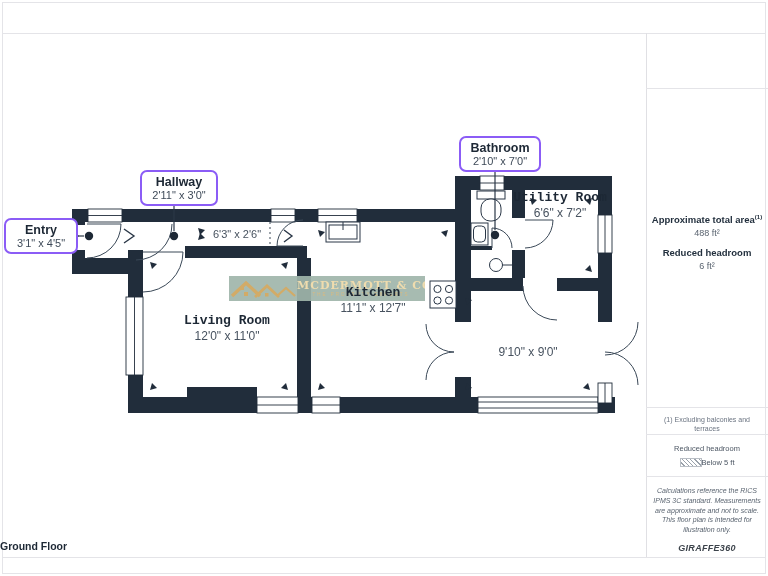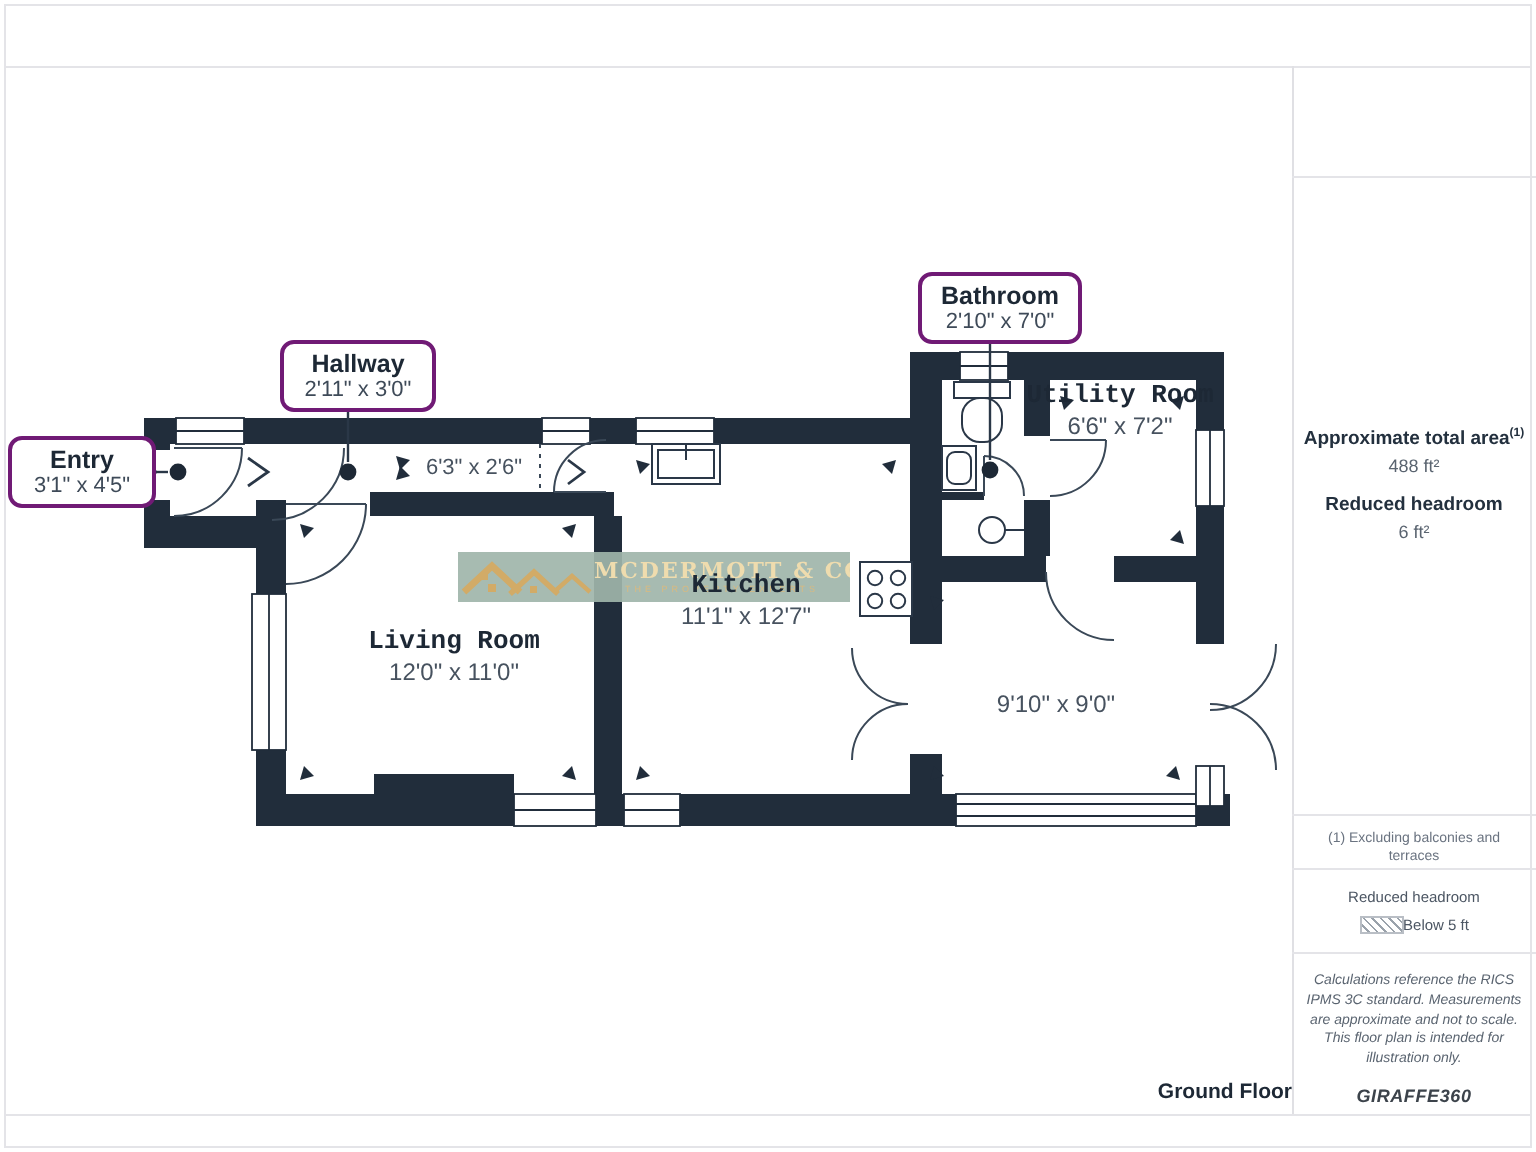--- a/index.html
+++ b/index.html
@@ -3,21 +3,21 @@
 <meta charset="utf-8">
 <style>
   html,body{margin:0;padding:0;background:#fff;}
   #canvas{position:relative;width:768px;height:576px;background:#ffffff;overflow:hidden;
           font-family:"Liberation Sans", sans-serif;color:#1d2835;}
   .frame{position:absolute;left:2px;top:2px;right:2px;bottom:2px;border:1px solid #e4e4e8;pointer-events:none;}
   .hline{position:absolute;height:1px;background:#e4e4e8;}
   .vline{position:absolute;width:1px;background:#e0e0e4;}
 
   
-  .callout{position:absolute;background:#fff;border:2px solid #701a75;border-radius:7px;
+  .callout{position:absolute;background:#fff;border:2px solid #8b5cf6;border-radius:7px;
            text-align:center;padding:3px 6px;z-index:30;}
   .c-name{font-weight:bold;font-size:12.5px;line-height:1.15;color:#1d2835;white-space:nowrap;}
   .c-dims{font-size:11px;color:#3e4a58;white-space:nowrap;}
   .roomlabel{position:absolute;text-align:center;z-index:25;}
   .r-name{font-weight:bold;font-size:13px;color:#1d2835;white-space:nowrap;font-family:Liberation Mono, monospace;}
   .r-dims{font-size:12px;color:#47525f;white-space:nowrap;margin-top:1px;}
   .r-dims-only{font-size:11px;color:#47525f;white-space:nowrap;}
 
   
   .watermark{position:absolute;left:229px;top:276px;width:196px;height:25px;z-index:20;
@@ -33,21 +33,21 @@
   .sb-title{font-weight:bold;font-size:9.5px;color:#23303e;}
   .sb-sup{font-size:6px;vertical-align:super;}
   .sb-value{font-size:9px;color:#5a6470;margin-top:3px;}
   .sb-note{font-size:7px;color:#6a7380;padding:0 6px;line-height:1.35;}
   .sb-legend-title{font-size:7.5px;color:#4c5663;}
   .sb-legend-row{display:flex;align-items:center;justify-content:center;gap:0;margin-top:5px;}
   .hatch{display:inline-block;width:20px;height:7px;border:1px solid #b9bec5;
          background:repeating-linear-gradient(45deg,#ffffff 0 2px,#9aa2ab 2px 3px);}
   .sb-disclaimer{font-size:7px;color:#5a6470;line-height:1.4;padding:0 7px;}
   .sb-brand{font-weight:bold;font-size:9px;letter-spacing:.3px;color:#3c434b;margin-top:8px;}
-  .groundfloor{position:absolute;left:0;top:540px;width:646px;text-align:right;
+  .groundfloor{position:absolute;left:0;top:540px;width:646px;text-align:left;
                font-weight:bold;font-size:10.5px;color:#1d2835;z-index:30;}
 </style>
 </head>
 <body>
 
 <div id="canvas">
 
   <div class="frame"></div>
   <div class="hline" style="left:2px;top:33px;width:764px;"></div>
   <div class="hline" style="left:2px;top:557px;width:764px;"></div>

